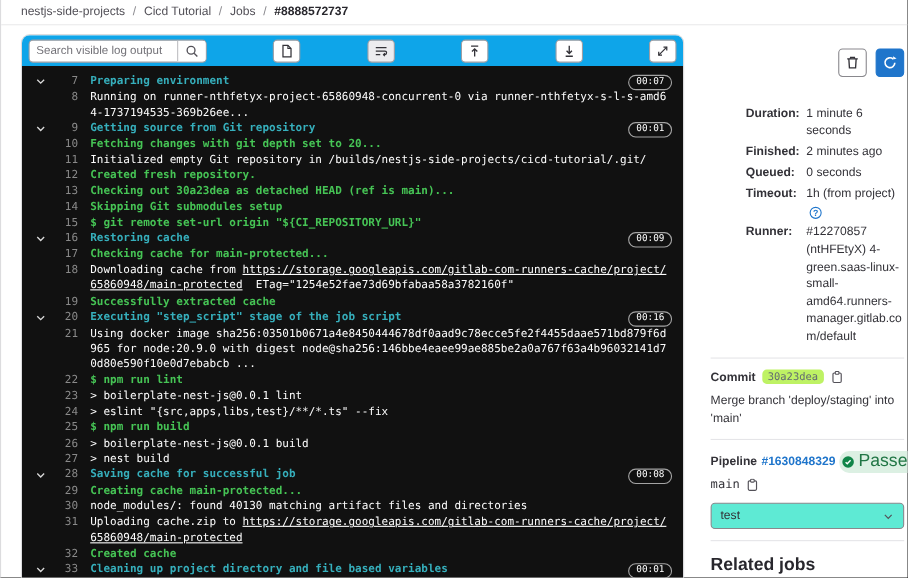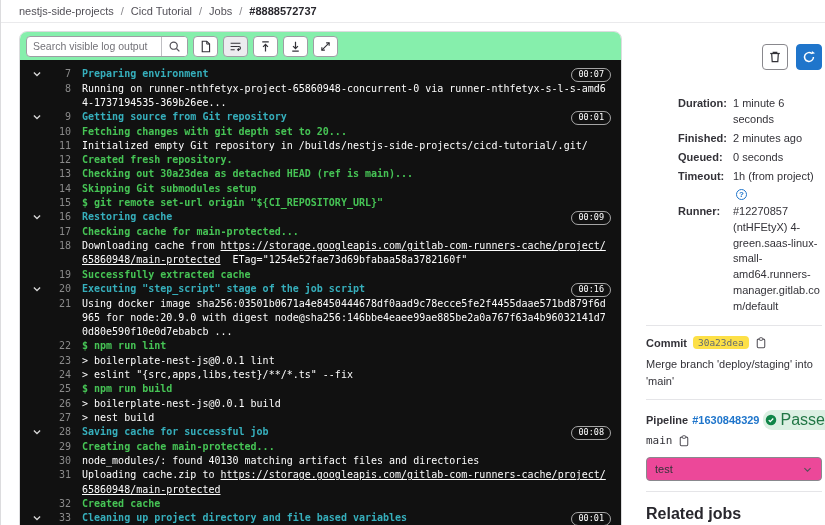--- a/index.html
+++ b/index.html
@@ -12,22 +12,22 @@
   
   .crumb-bar{ height:23px; display:flex; align-items:center; gap:7px;
     padding-left:18px; border-bottom:1px solid #eaeaec; font-size:11px; color:#535158;}
   .crumb{ color:#535158; cursor:pointer; }
   .crumb-sep{ color:#89888d; }
   .crumb-current{ font-weight:700; color:#28272d; }
   
   .content{ display:flex; margin-top:8px; }
   .log-area{ width:603px; margin-left:18px; border:1px solid #dcdcde; border-radius:8px; overflow:hidden; background:#fff;}
   
-  .log-toolbar{ height:28px; display:flex; align-items:center; justify-content:flex-start;
-    gap:5px; padding:0 6px; background:#86efac;}
+  .log-toolbar{ height:28px; display:flex; align-items:center; justify-content:space-between;
+    gap:5px; padding:0 6px; background:#0ea5e9;}
   .search-group{ display:flex; align-items:center; height:21px; width:162px;
     border:1px solid #9e9ea4; border-radius:4px; overflow:hidden; background:#fff;}
   .search-group input{ border:none; outline:none; flex:1; min-width:0; font-size:10.5px;
     padding:0 6px; font-family:"Liberation Sans",sans-serif; color:#333238;}
   .search-group input::placeholder{ color:#737278; }
   .search-btn{ width:26px; height:100%; border-left:1px solid #bfbfc3; display:flex;
     align-items:center; justify-content:center; cursor:pointer; background:#fff;}
   .tb-btn{ width:25px; height:21px; border:1px solid #9e9ea4; border-radius:4px;
     background:#fff; display:flex; align-items:center; justify-content:center; cursor:pointer;}
   .tb-btn.active{ background:#ececef; }
@@ -55,33 +55,33 @@
   .details{ margin-top:26px; }
   .detail-row{ display:flex; margin-bottom:3px; line-height:1.45;margin-left:32px; }
   .detail-label{ font-weight:700; width:55px; flex:none; color:#333238;}
   .detail-value{ flex:1; word-break:break-word; color:#333238;}
   .help-ic{ display:inline-flex; width:11px; height:11px; border:1px solid #1f75cb; border-radius:50%;
     color:#1f75cb; font-size:8px; line-height:10px; align-items:center; justify-content:center;
     margin-left:3px; vertical-align:-1px; cursor:pointer; font-weight:700;}
   .divider{ border:none; border-top:1px solid #e5e5e8; margin:10px 0; }
   .commit-row{ display:flex; align-items:center; gap:6px; }
   .b{ font-weight:700; }
-  .sha-chip{ font-family:"DejaVu Sans Mono",monospace; font-size:9.5px; background:#fde047;
+  .sha-chip{ font-family:"DejaVu Sans Mono",monospace; font-size:9.5px; background:#bef264;
     color:#626a72; padding:1px 5px; border-radius:4px; cursor:pointer;text-align:right;}
   .copy-btn{ background:none; border:none; padding:0; cursor:pointer; display:inline-flex; vertical-align:-2px;}
   .commit-msg{ margin-top:7px; line-height:1.5; word-break:break-all; color:#333238;}
   .pipe-line1{ display:flex; align-items:center; gap:4px; white-space:nowrap; }
   .pipe-link{ color:#1f75cb; cursor:pointer;font-weight:bold; }
   .passed-badge{ display:inline-flex; align-items:center; gap:3px; background:#dcf0e3;
     color:#217645; font-size:16px; font-weight:400; padding:1px 7px 1px 2px; border-radius:9px; cursor:pointer;}
   .pipe-line2{ display:flex; align-items:center; gap:5px; margin-top:4px; }
   .ref-mono{ font-family:"DejaVu Sans Mono",monospace; font-size:11px; color:#333238;}
   .select-box{ margin-top:10px; height:24px; border:1px solid #89888d; border-radius:4px;
     display:flex; align-items:center; justify-content:space-between; padding:0 8px;
-    background:#ec4899; color:#333238; cursor:pointer; font-size:11px;}
+    background:#5eead4; color:#333238; cursor:pointer; font-size:11px;}
   .related-title{ font-weight:700; font-size:16px; margin:13px 0 12px; color:#28272d;}
   .job-row{ display:flex; align-items:center; margin-bottom:12px; }
   .job-arrow{ width:20px; flex:none; font-size:12px; color:#28272d; }
   .job-name{ margin-left:8px; color:#333238; cursor:pointer;}
   .job-name.current{ font-weight:700; color:#28272d;}
 </style>
 </head>
 <body>
 
 <div class="crumb-bar">

